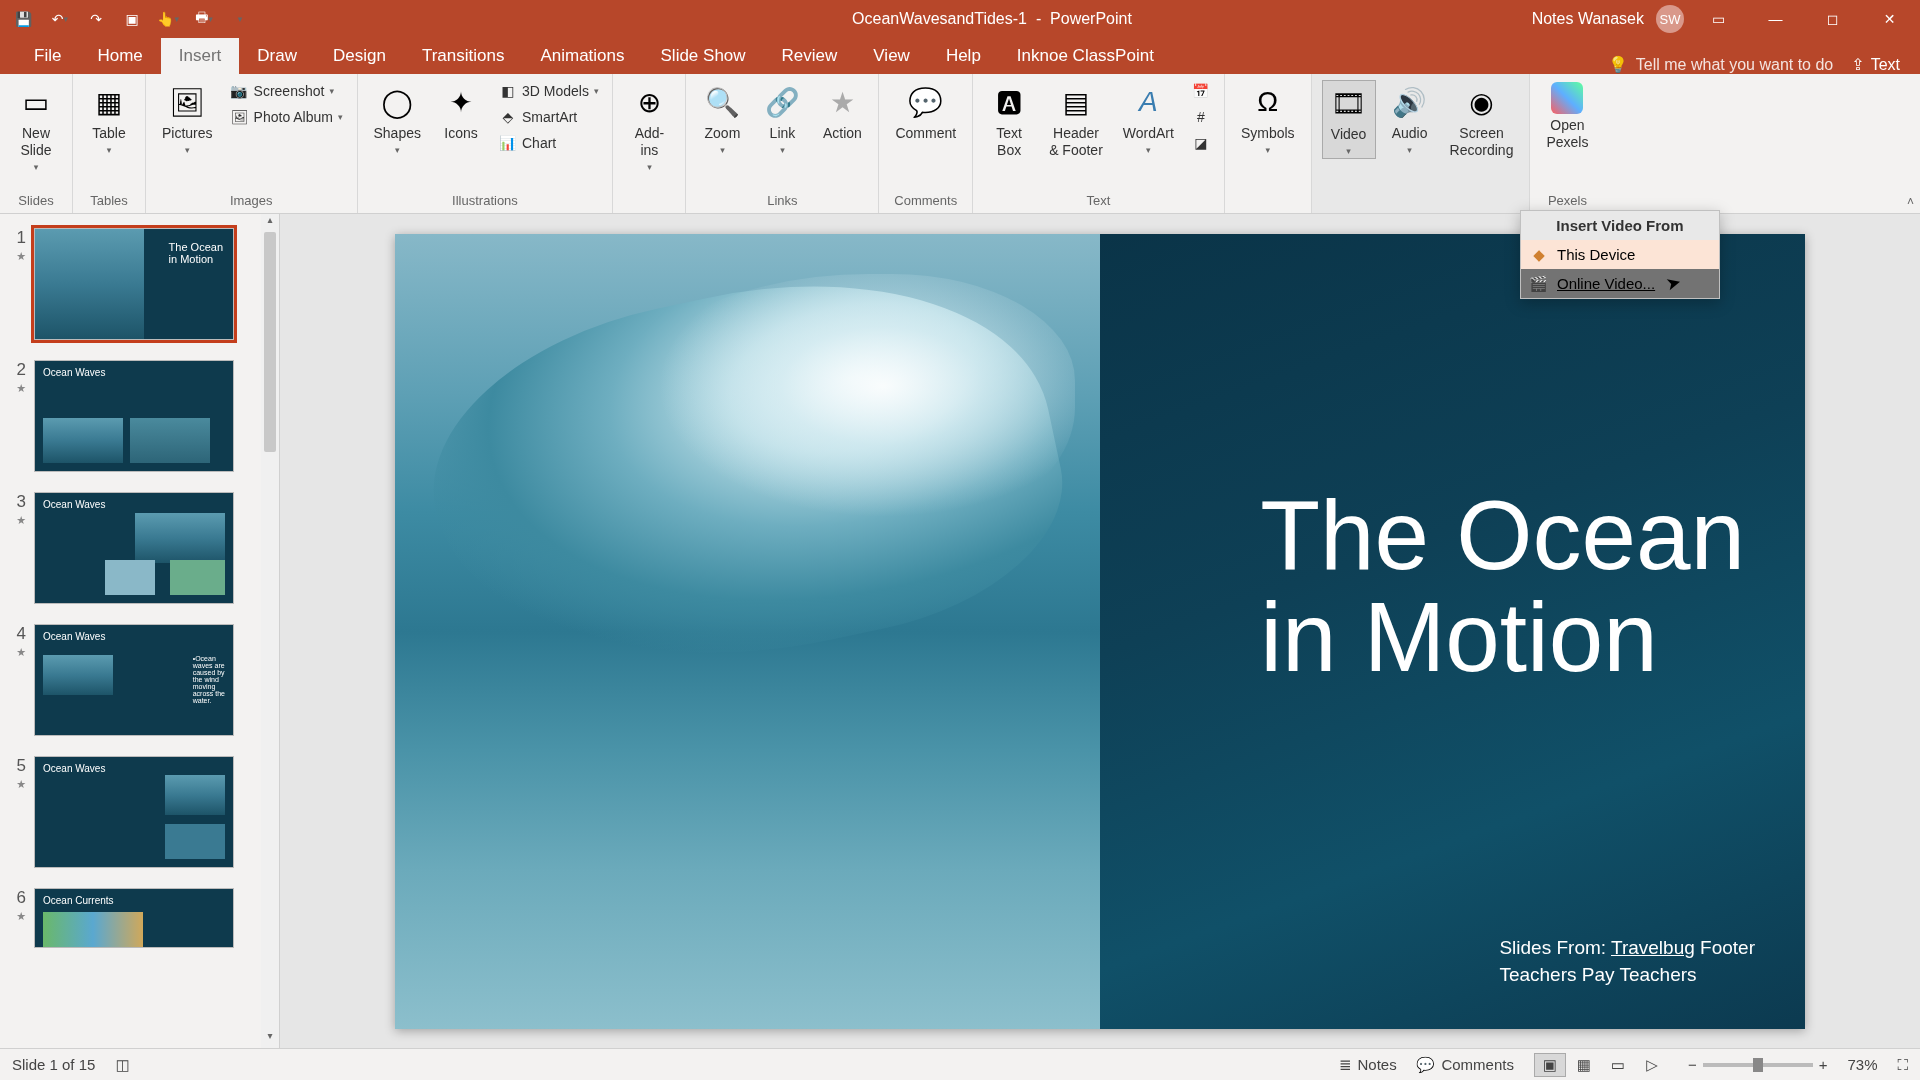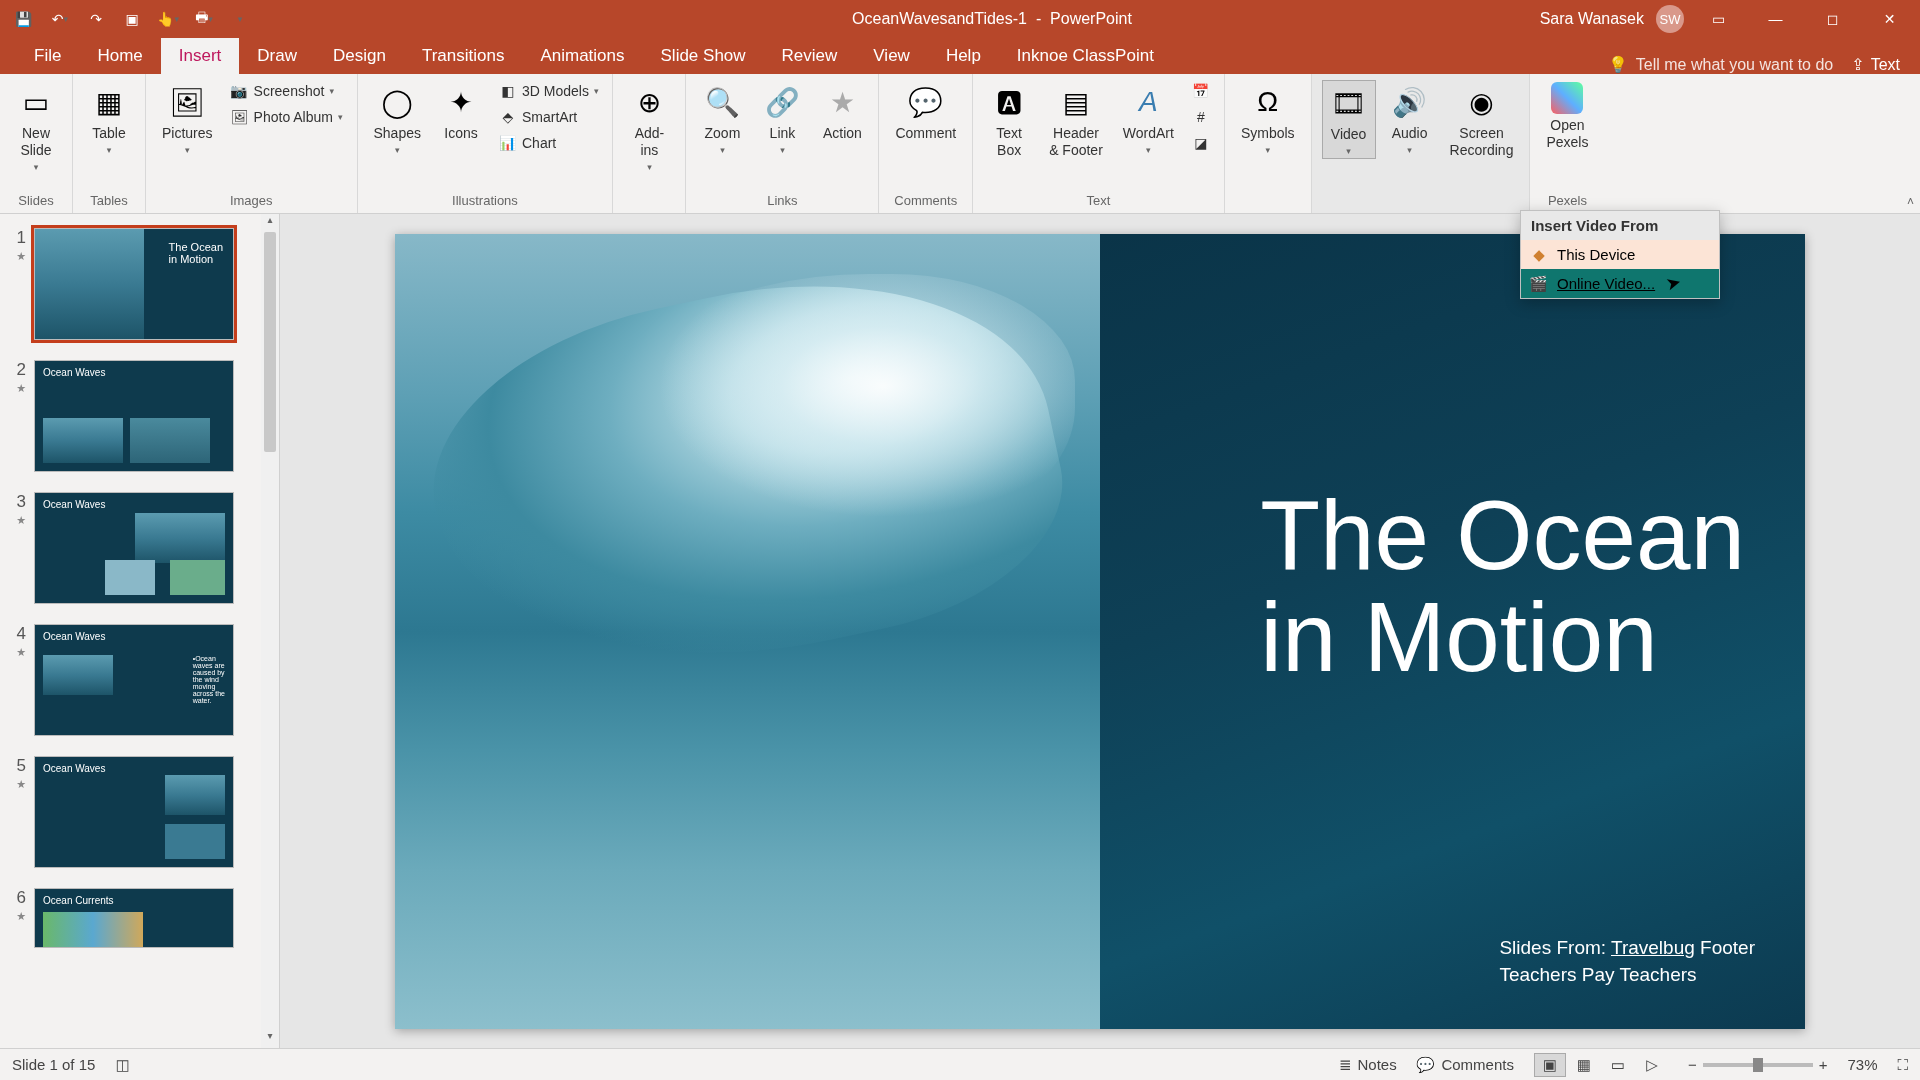--- a/index.html
+++ b/index.html
@@ -10,41 +10,41 @@
 .qat { display: flex; align-items: center; gap: 16px; padding-left: 14px; }
 .qat-icon { width: 20px; height: 20px; display: flex; align-items: center; justify-content: center; font-size: 14px; }
 .title-center { position: absolute; left: 50%; transform: translateX(-50%); font-size: 16px; margin-left: 32px; }
 .title-right { margin-left: auto; display: flex; align-items: center; gap: 12px; padding-right: 8px; }
 .user-badge { width: 28px; height: 28px; border-radius: 50%; background: #d9988a; display: flex; align-items: center; justify-content: center; font-size: 13px; }
 .win-btn { width: 45px; height: 38px; display: flex; align-items: center; justify-content: center; font-size: 14px; }
 
 
 .ribbon-tabs { height: 36px; background: #b7472a; display: flex; align-items: flex-end; padding-left: 16px; color: white; }
 .ribbon-tab { padding: 8px 18px; font-size: 17px; cursor: pointer; }
-.ribbon-tab.active { background: #f3f2f1; color: #be185d; }
+.ribbon-tab.active { background: #f3f2f1; color: #737373; }
 .ribbon-right { margin-left: auto; display: flex; align-items: center; gap: 18px; padding-right: 20px; color: white; }
 .tell-me { display: flex; align-items: center; gap: 8px; font-size: 16px; color: rgba(255,255,255,0.85); }
 .share-btn { display: flex; align-items: center; gap: 6px; font-size: 16px; }
 
 
 .ribbon { height: 140px; background: #f3f2f1; border-bottom: 1px solid #d0d0d0; display: flex; position: relative; }
 .ribbon-group { display: flex; flex-direction: column; justify-content: space-between; border-right: 1px solid #d8d8d8; padding: 6px 10px 2px; }
 .group-items { display: flex; align-items: flex-start; gap: 8px; flex: 1; }
 .group-label { text-align: center; font-size: 13px; color: #666; padding-bottom: 3px; }
 .rbtn-large { display: flex; flex-direction: column; align-items: center; gap: 3px; padding: 2px 6px; cursor: pointer; }
 .rbtn-large .icon { width: 40px; height: 40px; display: flex; align-items: center; justify-content: center; font-size: 28px; }
 .rbtn-large .label { font-size: 14px; text-align: center; line-height: 1.2; color: #333; }
 .rbtn-small { display: flex; align-items: center; gap: 5px; padding: 2px 4px; cursor: pointer; font-size: 14px; color: #333; }
 .rbtn-small .si { width: 18px; height: 18px; display: flex; align-items: center; justify-content: center; }
 .vcol { display: flex; flex-direction: column; gap: 4px; justify-content: center; }
 .caret { font-size: 9px; color: #666; }
 .collapse-caret { position: absolute; right: 6px; bottom: 4px; font-size: 12px; color: #666; cursor: pointer; }
 
 
-.video-dropdown { position: absolute; top: 210px; left: 1520px; background: #0f766e; border: 1px solid #c0c0c0; box-shadow: 0 4px 14px rgba(0,0,0,0.25); width: 200px; z-index: 100; }
+.video-dropdown { position: absolute; top: 210px; left: 1520px; background: #737373; border: 1px solid #c0c0c0; box-shadow: 0 4px 14px rgba(0,0,0,0.25); width: 200px; z-index: 100; text-align: center; }
 .dropdown-header { background: #e8e8e8; padding: 6px 10px; font-size: 15px; font-weight: 600; color: #333; }
 .dropdown-item { display: flex; align-items: center; gap: 10px; padding: 6px 10px; font-size: 15px; cursor: pointer; }
 .dropdown-item.hover { background: #fce4d6; }
 .di-icon { width: 16px; height: 16px; display: flex; align-items: center; justify-content: center; }
 
 .cursor-arrow { position: absolute; top: 272px; left: 1666px; z-index: 200; font-size: 18px; color: black; transform: rotate(-15deg); }
 
 
 .main { position: absolute; top: 214px; bottom: 32px; left: 0; right: 0; display: flex; }
 .thumb-panel { width: 280px; background: #f3f2f1; border-right: 1px solid #d0d0d0; overflow: hidden; padding-top: 10px; position: relative; }
@@ -94,21 +94,21 @@
     <span class="qat-icon">↷</span>
     <span class="qat-icon">▣</span>
     <span class="qat-icon">👆<span class="caret">▾</span></span>
     <span class="qat-icon">🖶<span class="caret">▾</span></span>
     <span class="qat-icon caret">▾</span>
   </div>
   <div class="title-center">
     <span>OceanWavesandTides-1</span> &nbsp;-&nbsp; <span>PowerPoint</span>
   </div>
   <div class="title-right">
-    <span>Sara Wanasek</span>
+    <span>Notes Wanasek</span>
     <span class="user-badge">SW</span>
     <span class="win-btn">▭</span>
     <span class="win-btn">—</span>
     <span class="win-btn">◻</span>
     <span class="win-btn">✕</span>
   </div>
 </div>
 
 <div class="ribbon-tabs">
   <div class="ribbon-tab">File</div>

